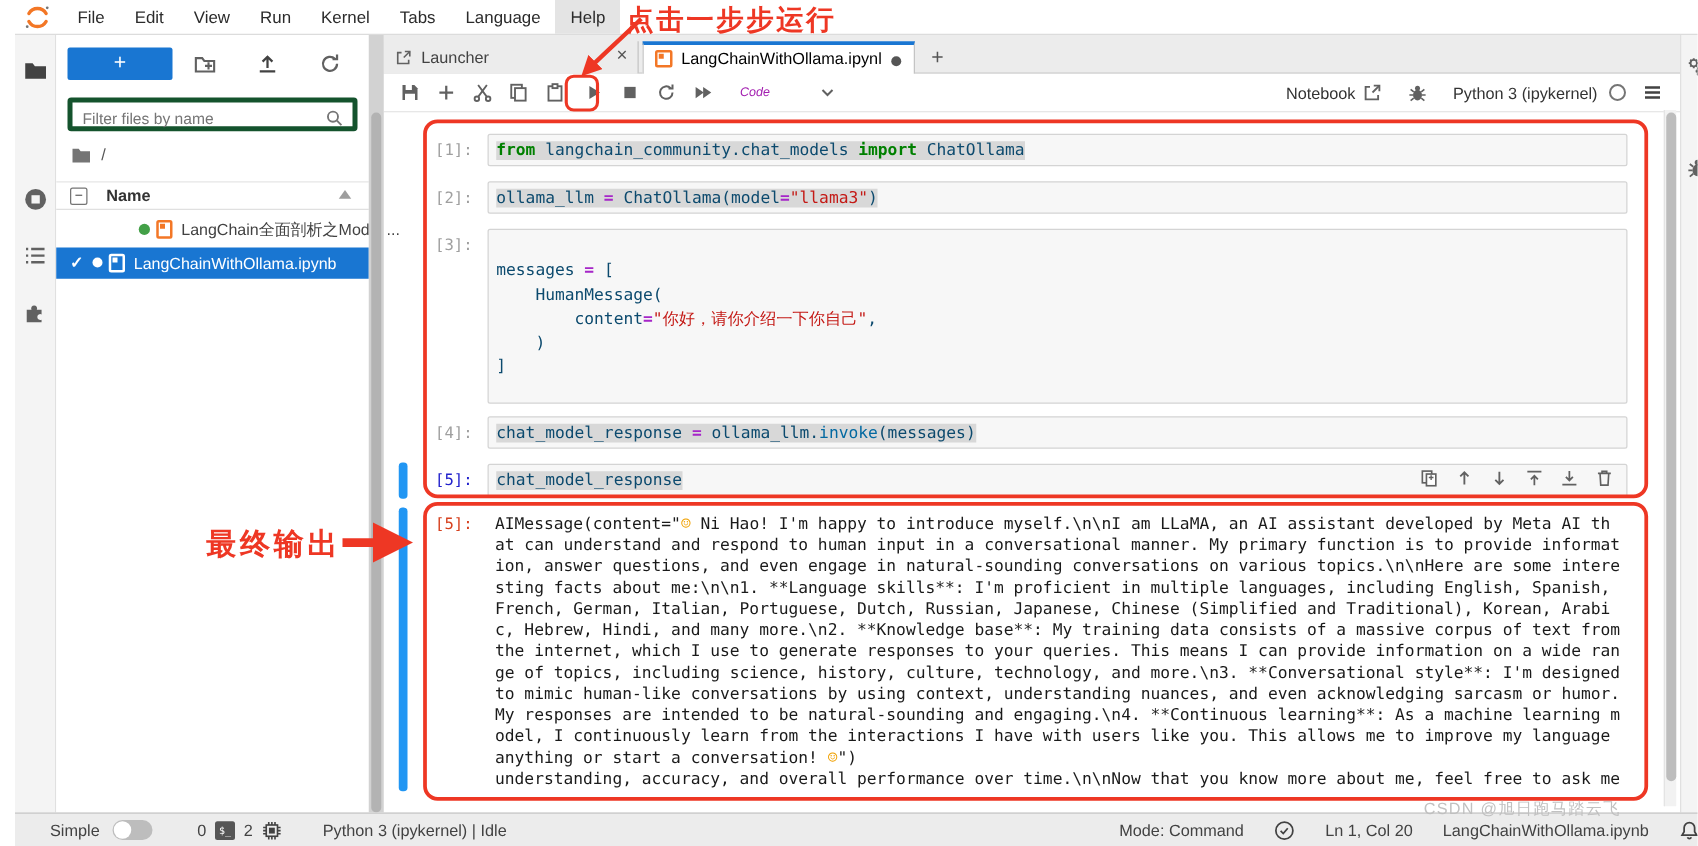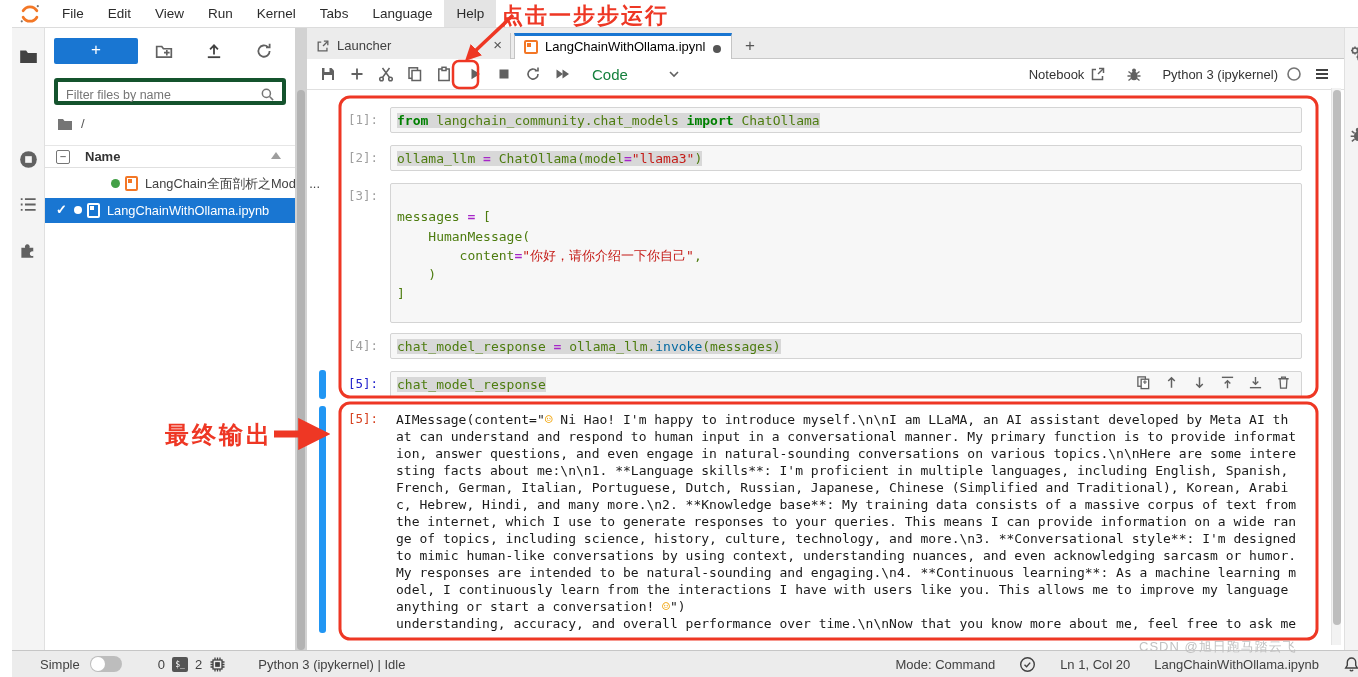--- a/index.html
+++ b/index.html
@@ -70,42 +70,42 @@
   .tab .tlabel { position:absolute; left:30px; top:5px; white-space:nowrap; }
   .tab-active .tlabel { top:3px; }
   .tab-close { position:absolute; right:8px; top:3px; font-size:15px; color:#555; }
   .dirty-dot { position:absolute; right:10px; top:9px; width:8px; height:8px; border-radius:50%; background:#555; }
   .tab-add { position:absolute; left:432px; top:8px; font-size:17px; color:#555; width:22px; text-align:center; }
 
   .nbtoolbar { position:absolute; left:0; top:31px; right:0; height:31px; background:#fff;
     border-bottom:1px solid #e0e0e0; display:flex; align-items:center; }
   .tbicon { width:16px; height:16px; margin-left:13px; flex:0 0 auto; }
   .tb-run { margin-left:15px; }
-  .tb-code { margin-left:22px; font-size:15px; color:#15803d; }
+  .tb-code { margin-left:22px; font-size:10px; color:#a21caf;font-style:italic; }
   .tb-chev { margin-left:38px; }
   .tb-right { margin-left:auto; display:flex; align-items:center; font-size:13px; color:#333; padding-right:14px; }
   .tb-right .lbl { margin-right:6px; }
   .tb-right .gap { width:20px; }
 
   .nb { position:absolute; left:0; top:62px; right:0; bottom:0; background:#fff; overflow:hidden; }
 
   
   .prompt { position:absolute; left:41px; font-family:"DejaVu Sans Mono",monospace; font-size:12.5px; color:#9f9f9f; }
   .prompt.active-in { color:#2222cc; }
   .prompt.out { color:#d6411f; }
   .cellbox { position:absolute; left:83px; width:912px; background:#f7f7f7; border:1px solid #d4d4d4;
     border-radius:2px; padding:4px 6px; font-family:"DejaVu Sans Mono",monospace; font-size:13px; color:#111; }
   .cl { line-height:17px; white-space:pre; }
   .cell3 .cl { line-height:19.3px; }
   .hl { background:#d8d8d8; }
   .tok-k { color:#008000; font-weight:bold; }
   .tok-o { color:#a626c8; font-weight:bold; }
   .tok-s { color:#c41a16; }
   .tok-f { color:#0369a1; }
-  .tok-p { color:#4d7c0f; }
+  .tok-p { color:#0c4a6e; }
   .collapser { position:absolute; left:12px; width:7px; background:#2196f3; border-radius:3px; }
   .cell5-tools { position:absolute; right:10px; top:3px; display:flex; gap:13px; }
   .cell5-tools span { width:15px; height:15px; }
 
   .out-lines { position:absolute; left:89px; top:321px; width:910px; font-family:"DejaVu Sans Mono",monospace;
     font-size:13px; color:#1a1a1a; }
   .out-line { line-height:17px; white-space:pre; }
   .emoji { color:#f0a000; font-weight:bold; }
 
   

